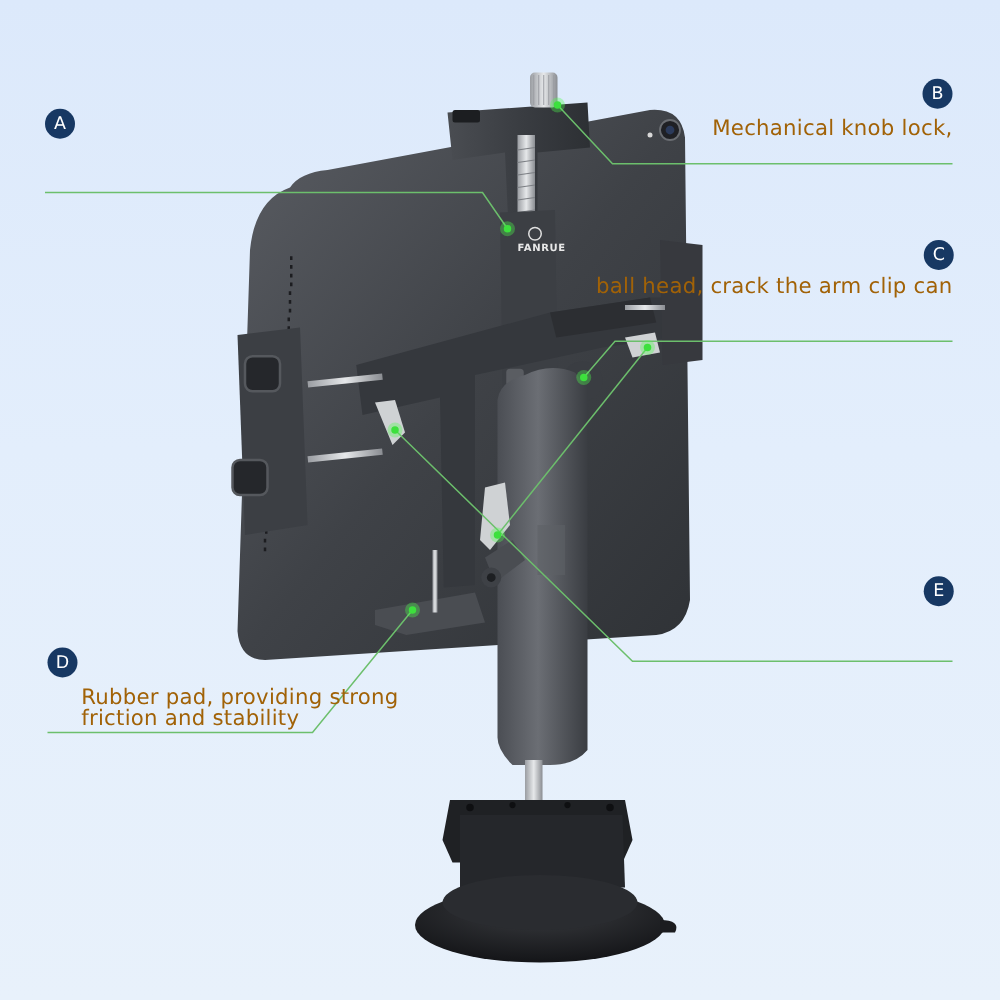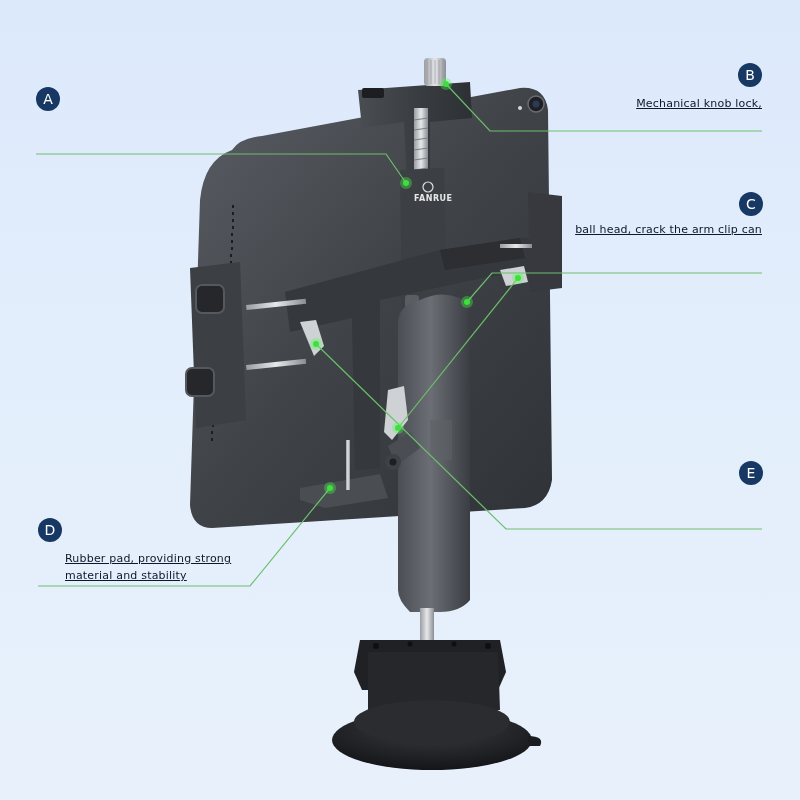--- a/index.html
+++ b/index.html
@@ -17,26 +17,25 @@
       border-radius: 50%;
       background: #173863;
       color: #ffffff;
       font-size: 14px;
       line-height: 24px;
       text-align: center;
       font-weight: normal;
     }
     .callout-text {
       position: absolute;
-      font-size: 11px;
+      font-size: 17px;
       line-height: 17px;
-      color: #0f172a;
+      color: #a16207;
       letter-spacing: 0.2px;
       white-space: nowrap;
-      text-decoration: underline;
     }
     .callout-text span { display: block; }
     .right { text-align: right; }
     .leader { stroke: #6cbf6c; stroke-width: 1.2; fill: none; }
     .dot { fill: #3de03d; }
     .dot-glow { fill: #4cff4c; opacity: 0.35; }
     .brand-text { font-family: "DejaVu Sans", sans-serif; font-size: 8px; font-weight: bold; fill: #e8e8e8; letter-spacing: 0.5px; }
   </style>
 </head>
 <body>
@@ -213,20 +212,20 @@
   </div>
 
   <div class="badge" style="left:739px;top:192px;">C</div>
   <div class="callout-text right" style="right:38px;top:221px;">
     <span>ball head, crack the arm clip can</span>
   </div>
 
   <div class="badge" style="left:38px;top:518px;">D</div>
   <div class="callout-text" style="left:37px;top:550px;margin-left:28px;">
     <span>Rubber pad, providing strong</span>
-    <span>material and stability</span>
+    <span>friction and stability</span>
   </div>
 
   <div class="badge" style="left:739px;top:461px;">E</div>
   <div class="callout-text right" style="right:38px;top:491px;">
   </div>
 
 </div>
 
 </body></html>

